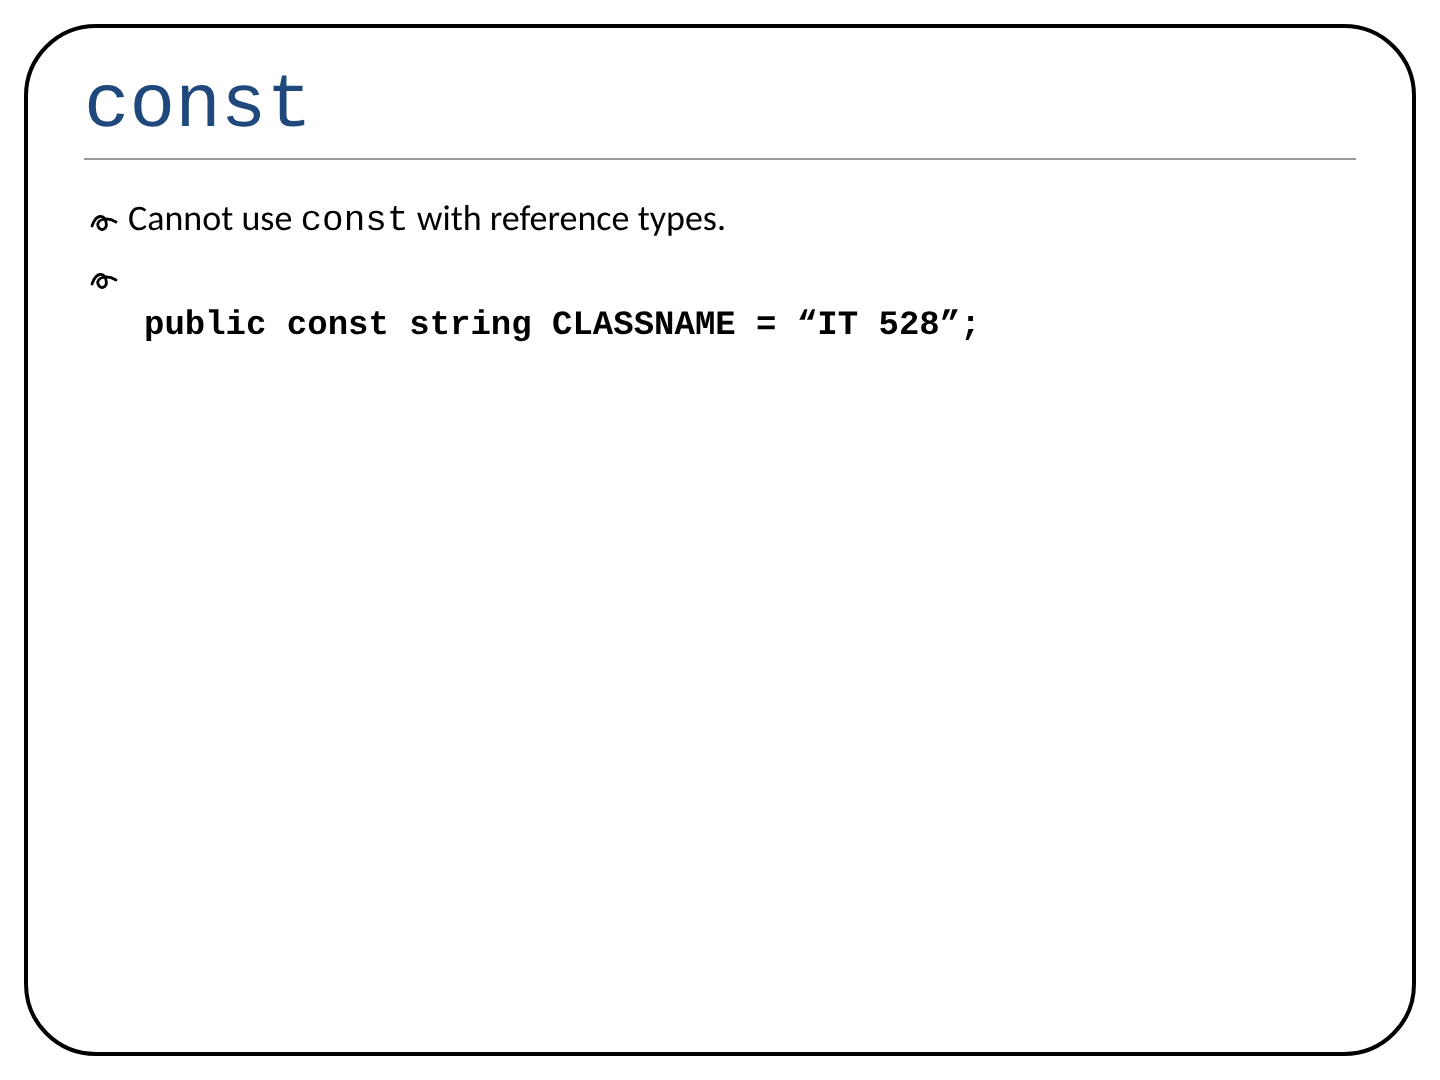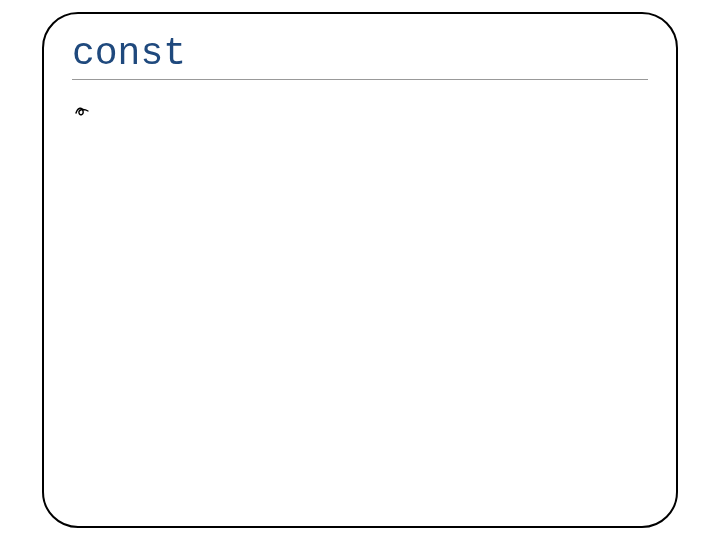--- a/index.html
+++ b/index.html
@@ -9,21 +9,21 @@
     }
     body {
       width: 720px;
       height: 540px;
       background: #fff;
       display: flex;
       align-items: center;
       justify-content: center;
     }
     .slide-frame {
-      width: 636px;
+      width: 696px;
       height: 516px;
       border: 2px solid #000;
       border-radius: 36px;
       padding: 18px 28px 28px 28px;
       position: relative;
       background: #fff;
     }
     .title {
       font-family: "Courier New", Courier, monospace;
       font-size: 38px;
@@ -62,21 +62,30 @@
       margin-top: 2px;
     }
   </style>
 </head>
 <body>
 
 <div class="slide-frame">
 
   <div class="title">const</div>
 
+  <div class="bullet-line">
+    <span class="bullet-glyph"><svg width="18" height="14" viewBox="0 0 18 14" style="vertical-align:middle">
+          <path d="M2 9 C 4 3, 8 3, 9 7 C 10 11, 6 12, 5 9 C 4 6, 9 4, 14 7" stroke="#000" stroke-width="1.4" fill="none" stroke-linecap="round"></path>
+        </svg></span>
+    <span>
+      <span class="sans">Cannot use </span><span class="mono">const</span><span class="sans"> with reference types.</span>
+    </span>
+  </div>
 
   <div class="bullet-line">
     <span class="bullet-glyph"><svg width="18" height="14" viewBox="0 0 18 14" style="vertical-align:middle">
           <path d="M2 9 C 4 3, 8 3, 9 7 C 10 11, 6 12, 5 9 C 4 6, 9 4, 14 7" stroke="#000" stroke-width="1.4" fill="none" stroke-linecap="round"></path>
         </svg></span>
   </div>
 
+  <div class="code-line">public const string CLASSNAME = “IT 528”;</div>
 
 </div>
 
 </body></html>

